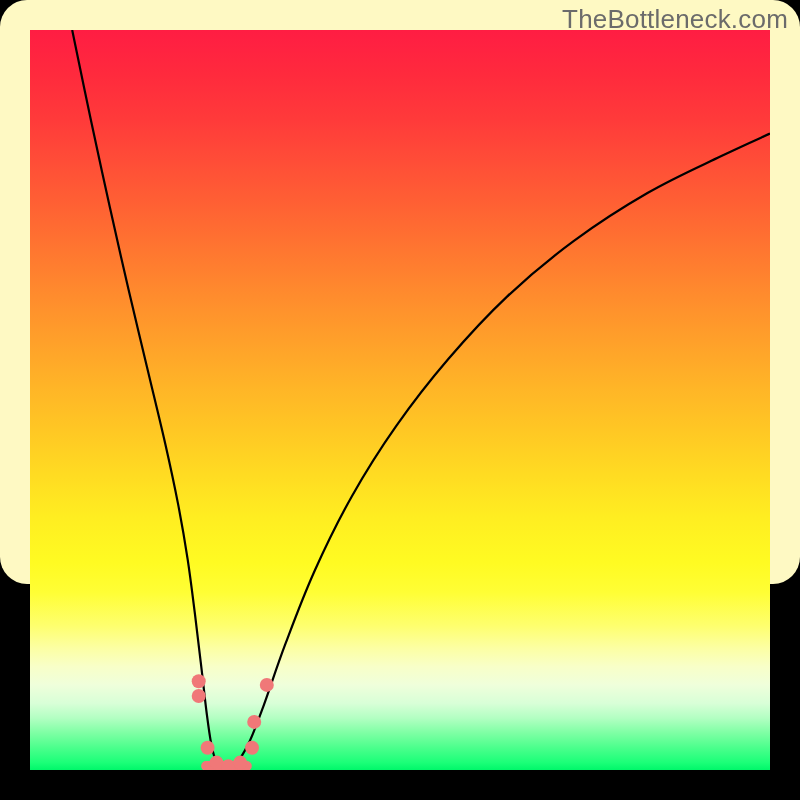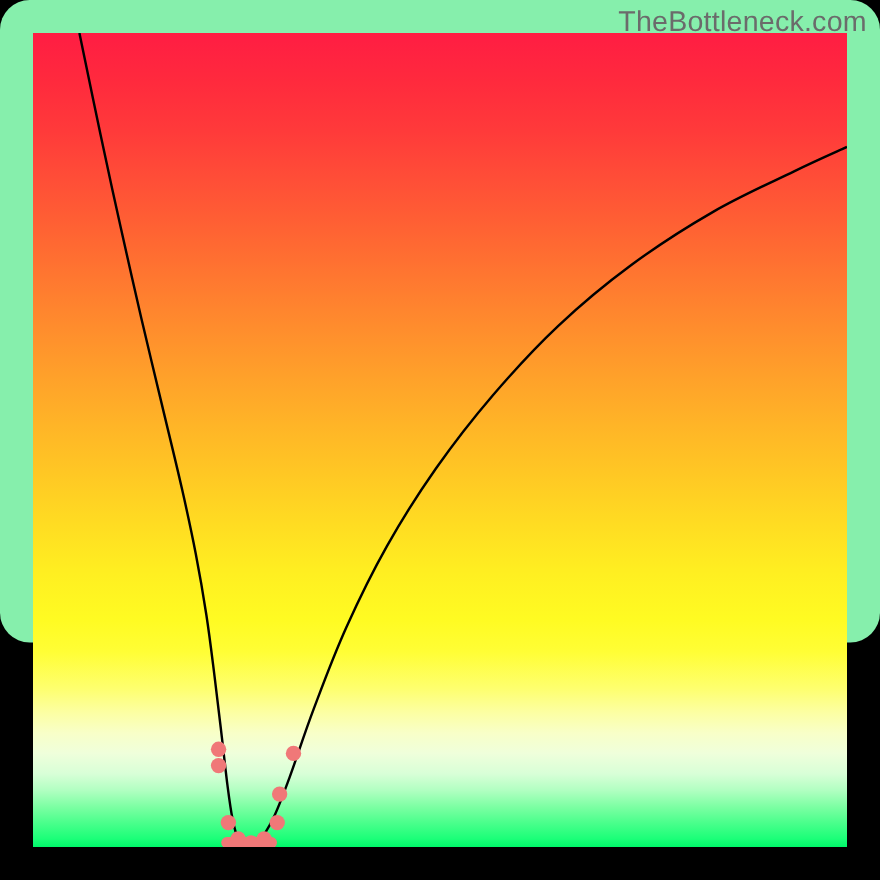--- a/index.html
+++ b/index.html
@@ -8,21 +8,21 @@
     width: 800px;
     height: 800px;
     overflow: hidden;
     background: #000;
     font-family: Arial, Helvetica, sans-serif;
   }
   .frame {
     position: relative;
     width: 800px;
     height: 584px;
-    background: #86efac;
+    background: #fef9c3;
     border-radius: 27px;
   }
   .watermark {
     position: absolute;
     top: 4px;
     right: 12px;
     color: #6b6b6b;
     font-size: 26px;
     font-weight: 400;
     letter-spacing: 0.2px;

